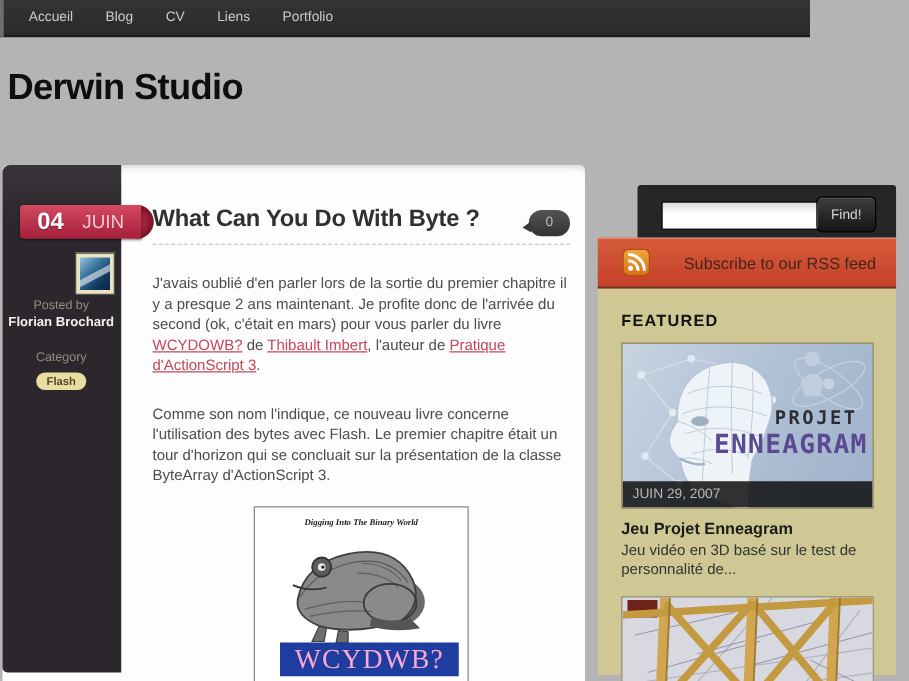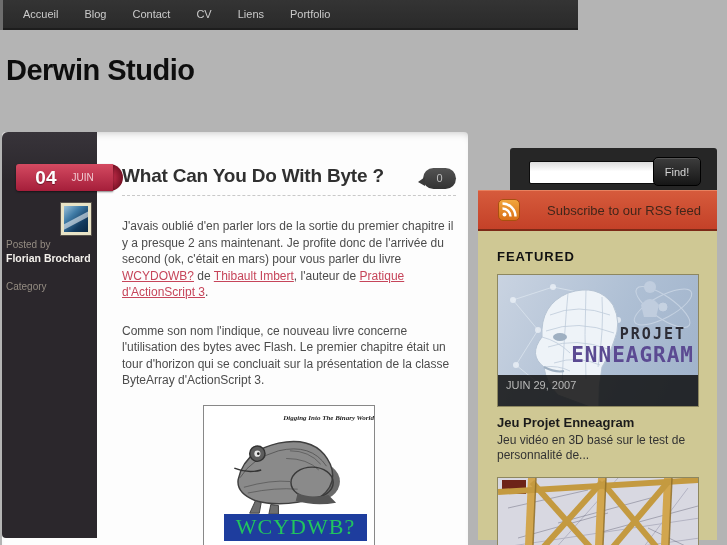--- a/index.html
+++ b/index.html
@@ -4,21 +4,21 @@
 <style>
   * { margin:0; padding:0; box-sizing:border-box; }
   html,body { width:727px; height:545px; }
   body {
     position:relative; overflow:hidden;
     background:#b4b4b4;
     font-family:"Liberation Sans", sans-serif;
   }
   
   .navbar {
-    position:absolute; left:0; top:0; width:578px; height:30px;
+    position:absolute; left:0; top:0; width:648px; height:30px;
     background:linear-gradient(#343434,#2a2a2a);
     border-bottom:2px solid #1d1d1d;
     display:flex; padding-left:10px;
   }
   .navbar::before{ content:""; position:absolute; left:0; top:0; width:3px; height:30px; background:#6e6e6e; }
   .nav-item { color:#cbcbcb; font-size:11px; padding:0 13px; line-height:28px; cursor:pointer; white-space:nowrap; }
   
   .site-header { position:absolute; left:0; top:30px; width:727px; height:102px; background:#b4b4b4;text-align:center; }
   .site-title { position:absolute; left:6px; top:24px; font-size:29px; font-weight:bold; color:#0e0e0e; letter-spacing:-0.5px; }
   
@@ -39,26 +39,26 @@
     border-radius:3px 0 0 3px;
     display:flex; align-items:center; justify-content:center; gap:15px;
     color:#fff; box-shadow:0 1px 2px rgba(0,0,0,.5);
   }
   .ribbon-fold {
     position:absolute; left:108px; top:164px; width:15px; height:27px; z-index:5;
     background:radial-gradient(circle at 0% 50%, #b52742 30%, #741023 75%);
     border-radius:0 14px 14px 0;
   }
   .date-day { font-size:19px; font-weight:bold; text-shadow:0 1px 1px rgba(0,0,0,.4); }
-  .date-month { font-size:10px; color:#f2ccd3; }
+  .date-month { font-size:15px; color:#f2ccd3; }
   
   .avatar { position:absolute; left:60px; top:202px; width:32px; height:34px; background:#e9e3c6; border:1px solid #55504a; padding:3px; z-index:4; }
   .avatar-img { width:100%; height:100%; background:linear-gradient(135deg,#9cc2da 0%, #3f7ba6 35%, #123a5e 70%, #0a2742 100%); position:relative; overflow:hidden; }
   .avatar-img::after { content:""; position:absolute; left:-4px; top:10px; width:40px; height:5px; background:rgba(255,255,255,.55); transform:rotate(-28deg); }
-  .meta-text { position:absolute; left:6px; top:239px; width:86px; text-align:left; z-index:4; }
+  .meta-text { position:absolute; left:6px; top:239px; width:86px; text-align:center; z-index:4; }
   .posted-label, .category-label { font-size:10px; color:#948c82; }
   .author-name { font-size:10.5px; font-weight:bold; color:#f4f1ec; margin-top:2px; }
   .category-label { margin-top:17px; }
   .category-tag {
     display:inline-block; margin-top:6px; background:#e9dea2; color:#57452b;
     font-size:9px; font-weight:bold; padding:2px 8px; border-radius:8px; cursor:pointer;
   }
   
   .article { position:absolute; left:122px; top:165px; width:334px; }
   .article-title { font-size:19px; font-weight:bold; color:#303030; letter-spacing:-0.2px; cursor:pointer; width:295px; }
@@ -72,25 +72,25 @@
     border-top:5px solid transparent; border-bottom:4px solid transparent; border-right:7px solid #3b3b3b;
   }
   .title-sep { border:none; border-top:1px dashed #c9c9c9; margin:8px 0 2px; }
   .article p { font-size:12px; line-height:16.5px; color:#4c4c4c; margin-top:22px; }
   a.rlink { color:#c6455a; text-decoration:underline; cursor:pointer; }
   
   .book {
     width:172px; height:192px; margin:16px auto 12px; position:relative;
     background:#fff; border:1px solid #888; font-family:"Liberation Serif", serif;
   }
-  .book-tagline { position:absolute; top:8px; width:100%; text-align:right; font-size:7px; font-style:italic; font-weight:bold; color:#1c1c1c; }
+  .book-tagline { position:absolute; top:8px; width:100%; text-align:center; font-size:7px; font-style:italic; font-weight:bold; color:#1c1c1c; }
   .book-frog { position:absolute; top:16px; left:18px; width:136px; height:96px; }
   .book-band {
     position:absolute; top:108px; left:20px; right:7px; height:27px;
-    background:#1e3d9e; color:#22c55e; text-align:center;
+    background:#1e3d9e; color:#f9a8d4; text-align:center;
     font-size:22px; line-height:26px; letter-spacing:1px;
   }
   .book-subtitle { position:absolute; top:158px; width:100%; text-align:center; font-size:9px; font-style:italic; font-weight:bold; color:#111; }
   
   .sidebar { position:absolute; left:478px; top:148px; width:239px; height:397px; overflow:hidden; }
   .search-panel { position:relative; height:42px; background:#262626; border-radius:3px 3px 0 0;margin-left:32px; }
   .search-input {
     position:absolute; left:19px; top:13px; width:152px; height:23px;
     background:linear-gradient(#dcdcdc, #ffffff 45%); border:1px solid #0c0c0c; border-radius:2px;
     font-size:11px; padding:0 5px; color:#333; outline:none;
@@ -112,34 +112,33 @@
   .feat-img1 {
     position:relative; width:202px; height:133px; overflow:hidden; cursor:pointer;
     background:linear-gradient(115deg,#c9d3e1 0%, #aebfd4 55%, #9fb2ca 100%);
     border:1px solid #8d8760;
     text-decoration:underline;
   }
   .feat-img1 svg { position:absolute; left:0; top:0; }
   .img-word1 { position:absolute; right:12px; top:50px; font-size:15px; font-weight:bold; color:#2c2c35; letter-spacing:2px; font-family:"DejaVu Sans Mono", monospace; }
   .img-word2 { position:absolute; right:4px; top:68px; font-size:21px; font-weight:bold; color:#5b4a92; letter-spacing:1px; font-family:"DejaVu Sans Mono", monospace; }
   .img-date-bar {
-    position:absolute; left:0; bottom:0; width:100%; height:31px;
+    position:absolute; left:0; bottom:0; width:100%; height:21px;
     background:rgba(12,12,12,.84); color:#b8b8b8; font-size:11px; line-height:21px; padding-left:8px;
   }
   .feat-title { margin-top:8px; font-size:13px; font-weight:bold; color:#1b1b1b; cursor:pointer; }
   .feat-desc { margin-top:3px; font-size:12px; line-height:15px; color:#333; width:210px; }
   .feat-img2 { position:relative; width:202px; height:90px; margin-top:14px; border:1px solid #8d8760; overflow:hidden; cursor:pointer; background:#dadae2; }
 </style>
 </head>
 <body>
 
 <div class="navbar">
   <span class="nav-item">Accueil</span>
   <span class="nav-item">Blog</span>
-  <span class="nav-item">Contact</span>
   <span class="nav-item">CV</span>
   <span class="nav-item">Liens</span>
   <span class="nav-item">Portfolio</span>
 </div>
 
 <div class="site-header">
   <div class="site-title">Derwin Studio</div>
 </div>
 
 <div class="paper"></div>
@@ -150,20 +149,21 @@
   <span class="date-day">04</span>
   <span class="date-month">JUIN</span>
 </div>
 <div class="avatar">
     <div class="avatar-img"></div>
   </div>
 <div class="meta-text">
   <div class="posted-label">Posted by</div>
   <div class="author-name">Florian Brochard</div>
   <div class="category-label">Category</div>
+  <div><span class="category-tag">Flash</span></div>
 </div>
 
 <div class="article">
   <div class="comment-bubble">0</div>
   <h2 class="article-title">What Can You Do With Byte ?</h2>
   <hr class="title-sep">
   <p><span>J'avais oublié d'en parler lors de la sortie du premier chapitre il y a presque 2 ans maintenant. Je profite donc de l'arrivée du second (ok, c'était en mars) pour vous parler du livre </span><a class="rlink">WCYDOWB?</a><span> de </span><a class="rlink">Thibault Imbert</a><span>, l'auteur de </span><a class="rlink">Pratique d'ActionScript 3</a><span>.</span></p>
   <p>Comme son nom l'indique, ce nouveau livre concerne l'utilisation des bytes avec Flash. Le premier chapitre était un tour d'horizon qui se concluait sur la présentation de la classe ByteArray d'ActionScript 3.</p>
 
   <div class="book">

